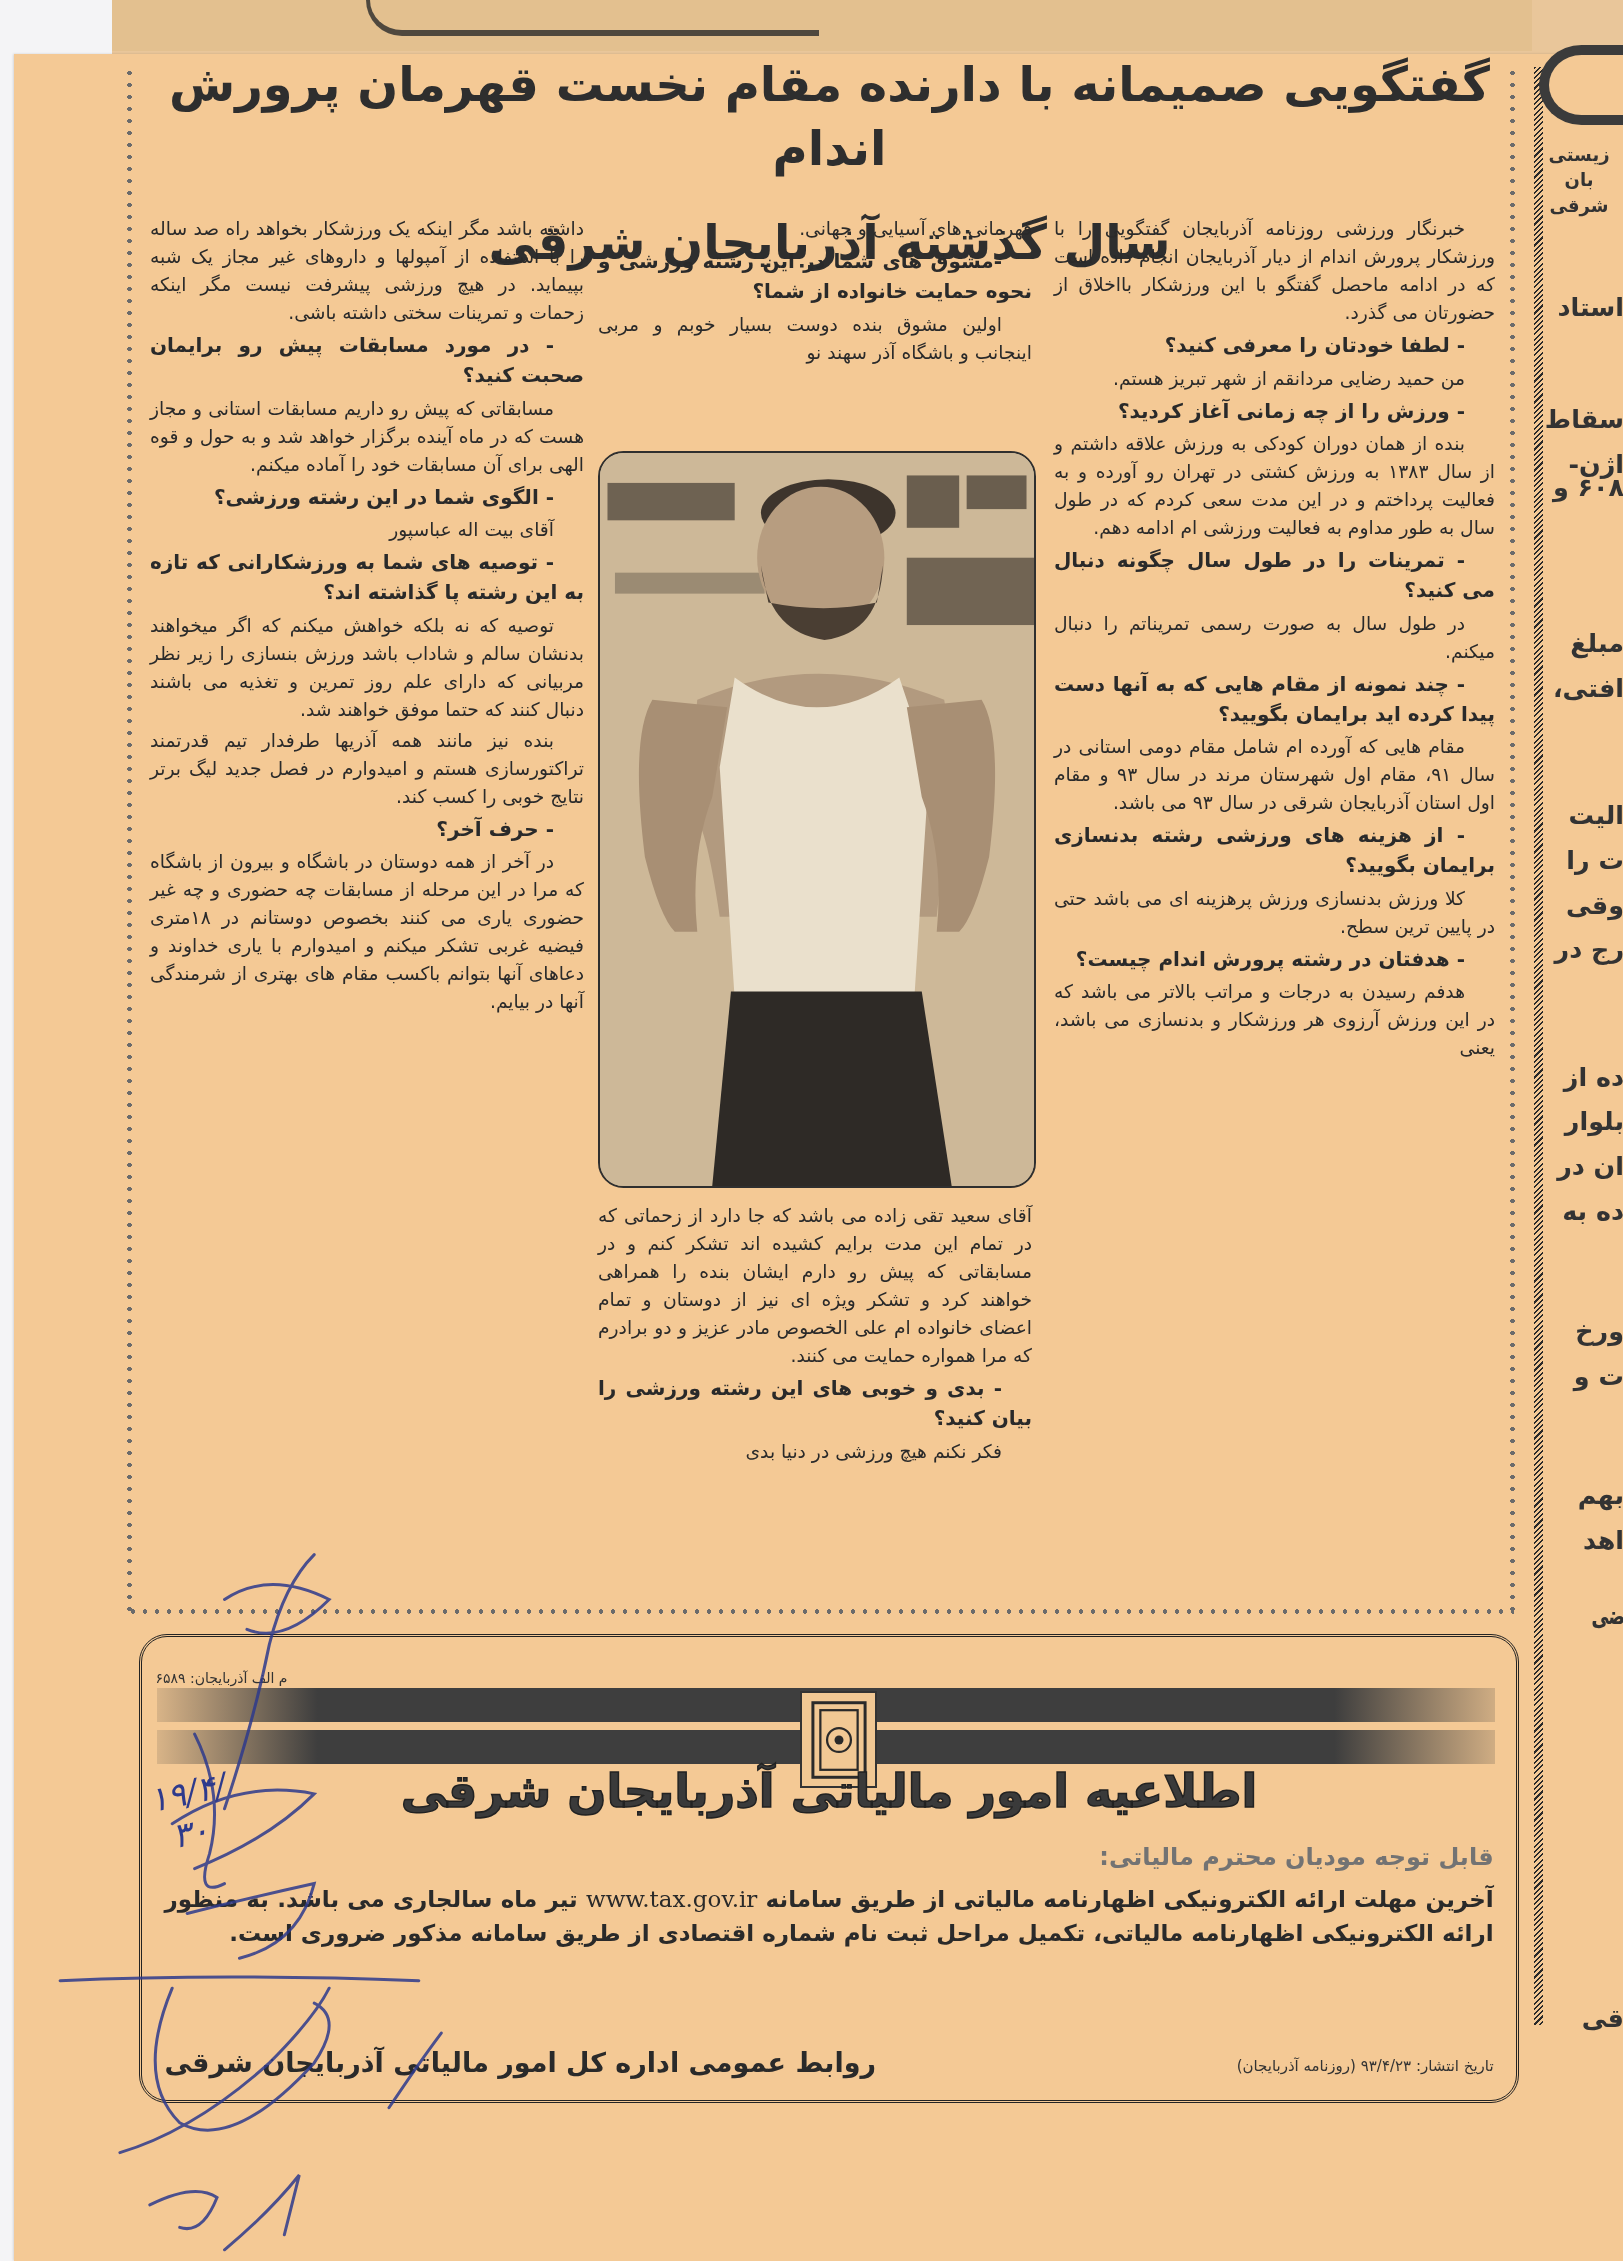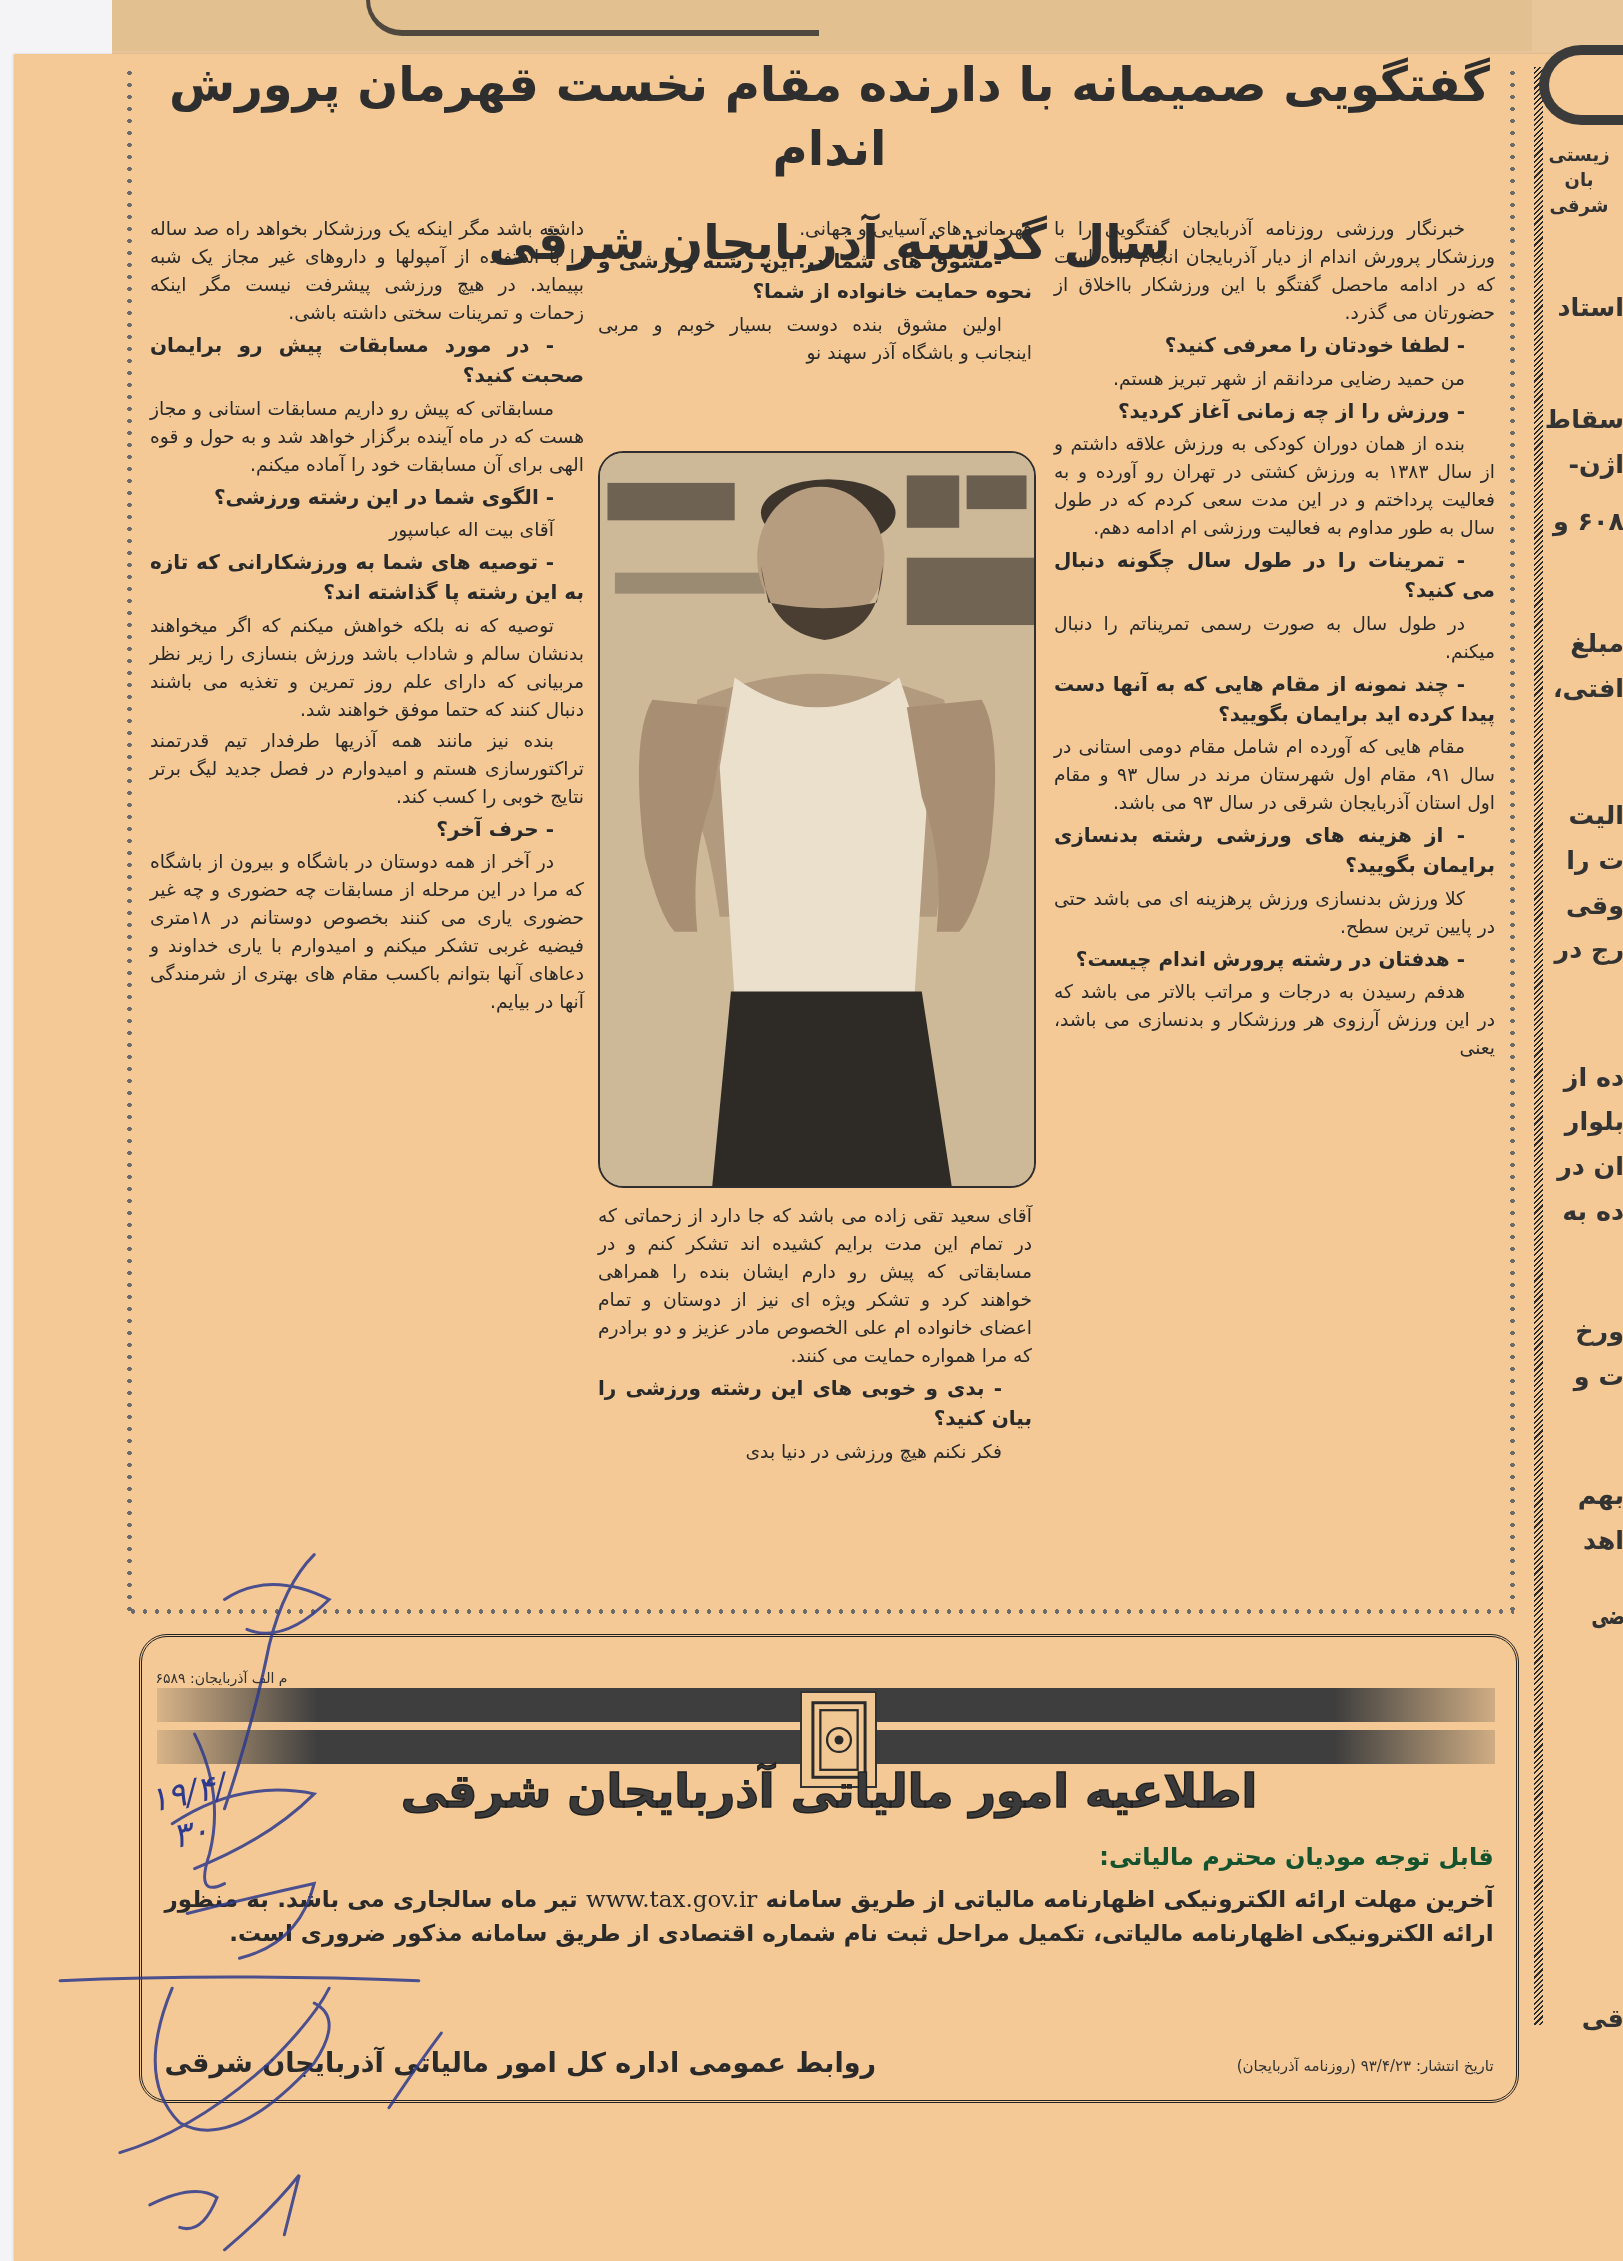--- a/index.html
+++ b/index.html
@@ -18,21 +18,21 @@
   .col .q{font-weight:bold;font-size:20px;line-height:30px;text-indent:30px;margin:1.5px 0 4.5px 0;}
   .col .plain{text-indent:0;}
   .photo{position:absolute;left:598px;top:451px;width:434px;height:733px;border:2.2px double #2f2f2f;border-radius:25.4px;background:linear-gradient(180deg,#d8c5a5 0%,#c9b595 40%,#bda98a 100%);overflow:hidden;}
   .photo svg{width:100%;height:100%;}
   .ad{position:absolute;left:139px;top:1634px;width:1374px;height:463px;border:3.7px double #232323;border-radius:28px;}
   .ad .ref{position:absolute;left:13.5px;top:33px;font-size:14px;color:#333;direction:rtl;}
   .ad .bands{position:absolute;left:15px;top:36px;width:1338px;height:90px;}
   .ad .band{position:absolute;left:0;width:100%;height:34px;background:linear-gradient(90deg,rgba(60,60,60,.15),#3e3e3e 12%,#3e3e3e 88%,rgba(60,60,60,.2));}
   .ad .emblem{position:absolute;left:643px;top:18px;width:73px;height:93px;background:#f1c894;border:2.2px solid #333;display:flex;align-items:center;justify-content:center;}
   .ad .title{position:absolute;left:0;width:100%;top:127px;text-align:center;direction:rtl;font-size:46px;font-weight:bold;color:#3a3a3a;-webkit-text-stroke:1.5px #222;letter-spacing:0.7px;}
-  .ad .addressee{position:absolute;right:22.4px;top:206px;direction:rtl;font-size:24px;font-weight:bold;color:#14532d;}
+  .ad .addressee{position:absolute;right:22.4px;top:206px;direction:rtl;font-size:24px;font-weight:bold;color:#737373;}
   .ad .body{position:absolute;right:22.4px;left:22.4px;top:245px;direction:rtl;text-align:justify;font-size:23px;line-height:34px;font-weight:bold;color:#2a2a2a;}
   .ad .body .url{font-family:"DejaVu Serif",serif;font-weight:normal;direction:ltr;unicode-bidi:embed;}
   .ad .pubdate{position:absolute;right:22.4px;bottom:25.4px;direction:rtl;font-size:15px;color:#333;}
   .ad .sign{position:absolute;left:22.4px;bottom:22.4px;direction:rtl;font-size:27px;font-weight:bold;color:#2a2a2a;}
   .right-strip{position:absolute;left:1534px;top:15px;width:90px;height:2093px;}
   .right-strip .hatch{position:absolute;left:0;top:52px;width:9px;height:1958px;background:repeating-linear-gradient(135deg,#2a2a2a 0 1.5px,transparent 1.5px 3.7px);}
   .right-strip .frag{position:absolute;right:0;direction:rtl;font-size:25.4px;font-weight:bold;color:#333;white-space:nowrap;}
   .right-strip .logo{position:absolute;right:0;top:30px;width:75px;height:60px;border-radius:50% 0 0 50%;border:10.5px solid #3b3b3b;border-right:none;}
   .right-strip .logo-cap{position:absolute;right:0;top:127px;direction:rtl;font-size:18px;font-weight:bold;color:#333;text-align:center;line-height:25.4px;}
   .signature{position:absolute;left:0;top:0;width:1624px;height:2261px;pointer-events:none;}
@@ -141,21 +141,21 @@
 <div class="right-strip">
   <div class="hatch"></div>
   <div class="logo"></div>
   <div class="logo-cap">
     <div>زیستی</div>
     <div>بان شرقی</div>
   </div>
   <div class="frag" style="top:277px;">استاد</div>
   <div class="frag" style="top:389px;">سقاط</div>
   <div class="frag" style="top:434px;">اژن-</div>
-  <div class="frag" style="top:491px;">۶۰۸ و</div>
+  <div class="frag" style="top:457px;">۶۰۸ و</div>
   <div class="frag" style="top:613px;">مبلغ</div>
   <div class="frag" style="top:658px;">افتی،</div>
   <div class="frag" style="top:785px;">الیت</div>
   <div class="frag" style="top:830px;">ت را</div>
   <div class="frag" style="top:875px;">وقی</div>
   <div class="frag" style="top:919px;">رج در</div>
   <div class="frag" style="top:1047px;">ده از</div>
   <div class="frag" style="top:1091px;">بلوار</div>
   <div class="frag" style="top:1136px;">ان در</div>
   <div class="frag" style="top:1181px;">ده به</div>

